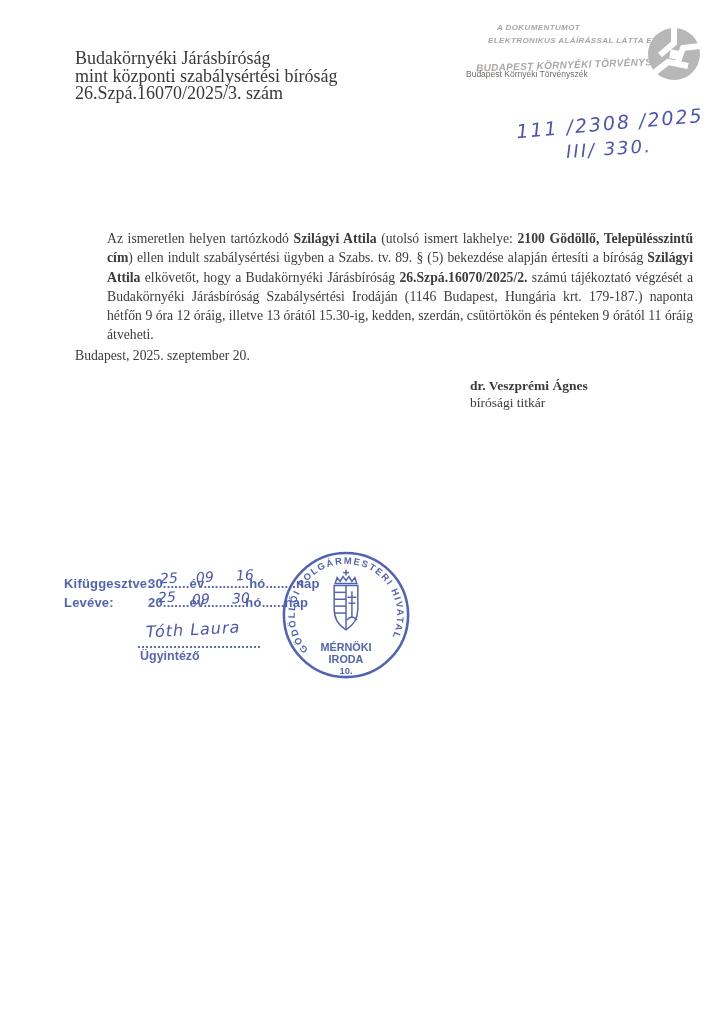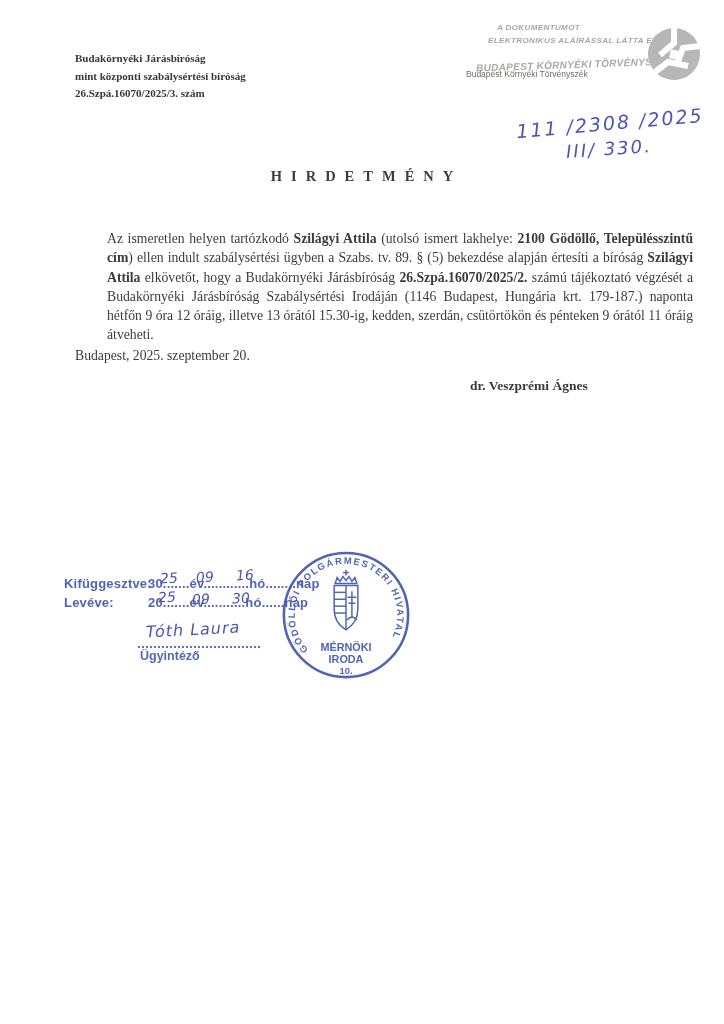--- a/index.html
+++ b/index.html
@@ -4,21 +4,21 @@
 <style>
   html,body{margin:0;padding:0;background:#e8e8e8;}
   .page{
     position:relative;width:724px;height:1024px;background:#ffffff;
     margin:0 auto;overflow:hidden;
     font-family:"Liberation Serif", serif;color:#3a3a3a;
   }
   .abs{position:absolute;}
 
   
-  .court-header{left:75px;top:50px;font-weight:bold;font-size:11px;line-height:17.5px;color:#383838;}
+  .court-header{left:75px;top:50px;font-weight:normal;font-size:18px;line-height:17.5px;color:#383838;}
 
   
   .esign-small{font-family:"Liberation Sans",sans-serif;font-style:italic;
     font-size:8px;letter-spacing:.4px;color:#a9a6a4;white-space:nowrap;font-weight:bold;}
   .esign-caps{font-family:"Liberation Sans",sans-serif;font-style:italic;font-weight:bold;
     font-size:10px;color:#aba8a6;white-space:nowrap;transform:rotate(-2deg);letter-spacing:.3px;}
   .esign-plain{font-family:"Liberation Sans",sans-serif;font-size:8.5px;color:#6e6c6a;white-space:nowrap;}
 
   
   .hw{font-family:"DejaVu Sans",sans-serif;font-style:italic;color:#4d55b2;white-space:nowrap;}
@@ -71,28 +71,28 @@
       <path d="M33,2 L33,19 L19,31"></path>
       <path d="M59,22 L42,24 L36,40"></path>
       <path d="M14,48 L27,38 L47,42"></path>
     </g>
     <rect x="29" y="26" width="9" height="9" fill="#ffffff" transform="rotate(10 33 30)"></rect>
   </svg>
 
   <div class="abs hw hw-case1">111 /2308 /2025</div>
   <div class="abs hw hw-case2">III/ 330.</div>
 
-  <div class="abs notice-title">HIRDETMÉNY</div>
 
   <div class="abs notice-body"><span>Az ismeretlen helyen tartózkodó </span><span class="b">Szilágyi Attila</span><span> (utolsó ismert lakhelye: </span><span class="b">2100 Gödöllő, Településszintű cím</span><span>) ellen indult szabálysértési ügyben a Szabs. tv. 89. § (5) bekezdése alapján értesíti a bíróság </span><span class="b">Szilágyi Attila</span><span> elkövetőt, hogy a Budakörnyéki Járásbíróság </span><span class="b">26.Szpá.16070/2025/2.</span><span> számú tájékoztató végzését a Budakörnyéki Járásbíróság Szabálysértési Irodáján (1146 Budapest, Hungária krt. 179-187.) naponta hétfőn 9 óra 12 óráig, illetve 13 órától 15.30-ig, kedden, szerdán, csütörtökön és pénteken 9 órától 11 óráig átveheti.</span></div>
 
   <div class="abs date-line">Budapest, 2025. szeptember 20.</div>
 
   <div class="abs sig-block">
     <div class="sig-name">dr. Veszprémi Ágnes</div>
+    <div>bírósági titkár</div>
   </div>
 
   <div class="abs stampblue post-line" style="left:64px;top:576px;">
     <span class="lbl">Kifüggesztve:</span><span>30.......év............hó........nap</span>
   </div>
   <div class="abs stampblue post-line" style="left:64px;top:595px;">
     <span class="lbl">Levéve:</span><span>20.......év...........hó......nap</span>
   </div>
 
   <div class="abs hw hw-num" style="left:160px;top:570px;transform:rotate(-4deg);">25</div>

